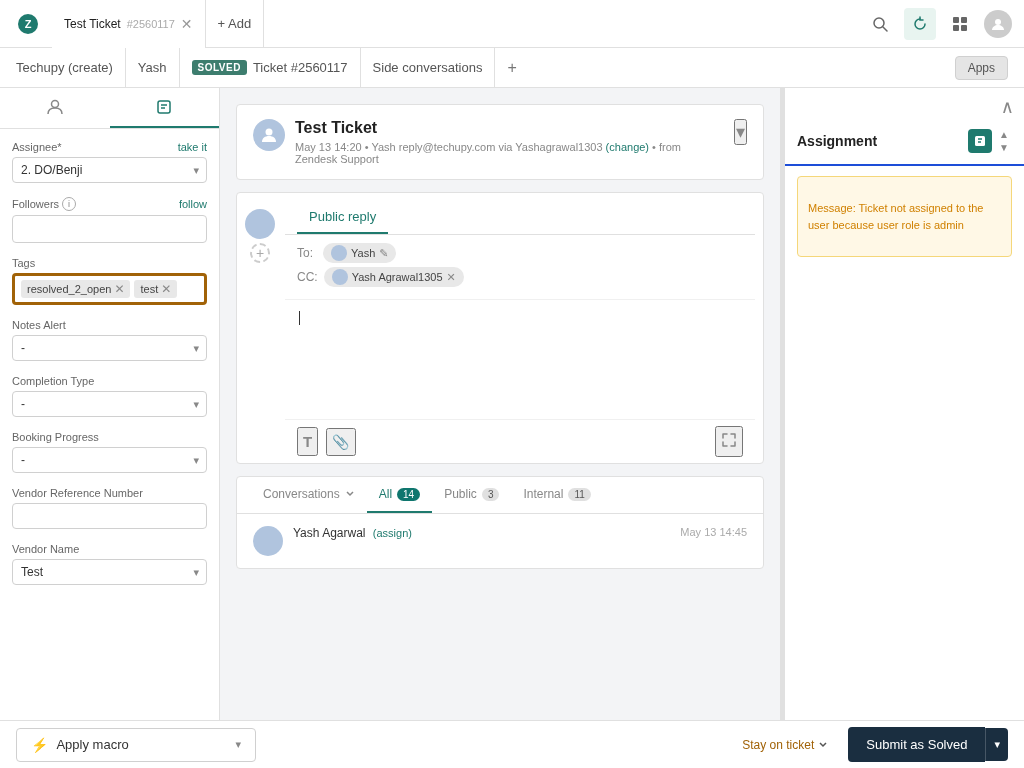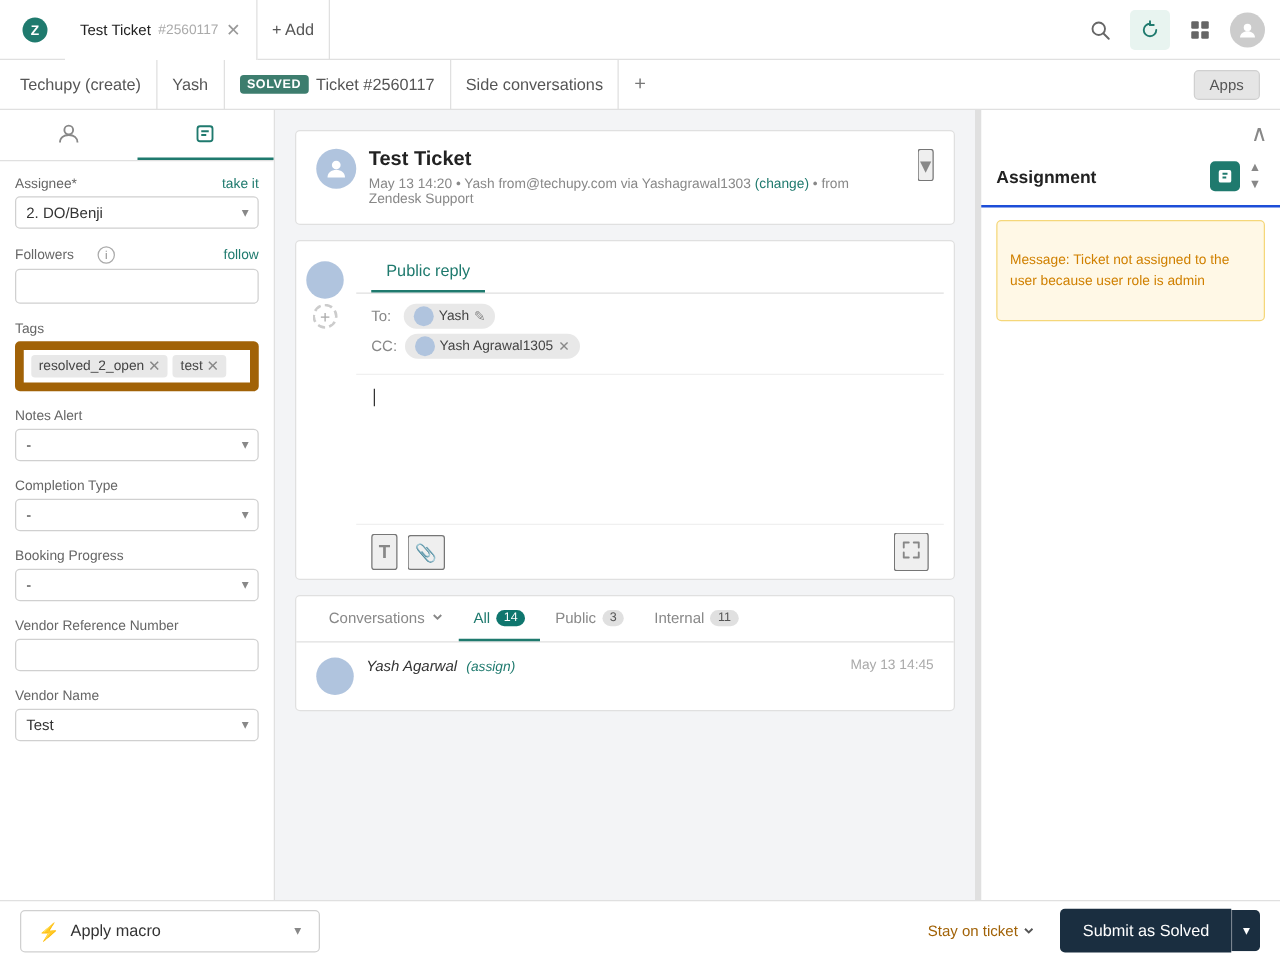--- a/index.html
+++ b/index.html
@@ -33,24 +33,24 @@
     .sidebar-tabs { display: flex; border-bottom: 1px solid #e0e0e0; }
     .sidebar-tab { flex: 1; display: flex; align-items: center; justify-content: center; height: 40px; cursor: pointer; color: #666; border-bottom: 2px solid transparent; }
     .sidebar-tab.active { border-bottom: 2px solid #1f7a6e; }
     .sidebar-content { padding: 12px; flex: 1; overflow-y: auto; }
     .field-row { margin-bottom: 14px; }
     .field-label { font-size: 11px; color: #666; margin-bottom: 4px; display: flex; justify-content: space-between; align-items: center; }
     .field-label-link { color: #1f7a6e; font-size: 11px; cursor: pointer; text-decoration: none; text-align: center; }
     .field-select-wrapper { position: relative; }
     .field-select-wrapper select { width: 100%; border: 1px solid #d0d0d0; border-radius: 4px; padding: 5px 8px; font-size: 12px; color: #333; background: #fff; appearance: none; cursor: pointer; }
     .field-select-wrapper::after { content: '▾'; position: absolute; right: 8px; top: 50%; transform: translateY(-50%); color: #888; pointer-events: none; font-size: 11px; }
-    .tags-row { display: flex; flex-wrap: wrap; gap: 4px; border: 7px solid #a16207; border-radius: 4px; padding: 4px 6px; min-height: 28px; }
+    .tags-row { display: flex; flex-wrap: wrap; gap: 4px; border: 3px solid #a16207; border-radius: 4px; padding: 4px 6px; min-height: 28px; }
     .tag { background: #e8e8e8; border-radius: 3px; padding: 2px 6px; font-size: 11px; color: #444; display: flex; align-items: center; gap: 3px; }
     .tag-remove { cursor: pointer; color: #888; font-size: 12px; }
-    .followers-info { font-size: 11px; color: #666; display: flex; align-items: center; gap: 19px; }
+    .followers-info { font-size: 11px; color: #666; display: flex; align-items: center; gap: 3px; }
 
     
     .center-panel { flex: 1; background: #f3f4f6; display: flex; flex-direction: column; overflow: hidden; position: relative; }
     .ticket-scroll { flex: 1; overflow-y: auto; padding: 16px; }
     .ticket-header-card { background: #fff; border-radius: 4px; padding: 14px 16px; margin-bottom: 12px; display: flex; align-items: flex-start; gap: 10px; border: 1px solid #e0e0e0; }
     .ticket-header-info h2 { font-size: 16px; font-weight: 600; color: #222; }
     .ticket-meta { font-size: 11px; color: #888; margin-top: 4px; }
     .ticket-meta a { color: #1f7a6e; text-decoration: none; cursor: pointer; }
     .ticket-avatar { width: 32px; height: 32px; border-radius: 50%; background: #b0c4de; display: flex; align-items: center; justify-content: center; color: #fff; font-size: 13px; flex-shrink: 0; }
     .collapse-btn { margin-left: auto; cursor: pointer; color: #888; font-size: 18px; }
@@ -75,21 +75,21 @@
     
     .conv-tabs { background: #fff; border-radius: 4px; border: 1px solid #e0e0e0; }
     .conv-tab-bar { display: flex; align-items: center; padding: 0 14px; border-bottom: 1px solid #e0e0e0; gap: 0; }
     .conv-tab { padding: 10px 12px; font-size: 12px; color: #888; cursor: pointer; border-bottom: 2px solid transparent; display: flex; align-items: center; gap: 5px; }
     .conv-tab.active { color: #1f7a6e; border-bottom: 2px solid #1f7a6e; }
     .conv-badge { background: #0f766e; color: #fff; font-size: 10px; border-radius: 10px; padding: 1px 6px; min-width: 18px; text-align: center; }
     .conv-badge-gray { background: #e0e0e0; color: #555; font-size: 10px; border-radius: 10px; padding: 1px 6px; }
     .conv-message { padding: 12px 16px; display: flex; align-items: flex-start; gap: 10px; }
     .conv-avatar { width: 30px; height: 30px; border-radius: 50%; background: #b0c4de; flex-shrink: 0; }
     .conv-info { font-size: 12px; }
-    .conv-name { font-weight: 500; color: #333; font-style: italic; }
+    .conv-name { font-weight: 500; color: #333; }
     .conv-name a { color: #1f7a6e; text-decoration: none; cursor: pointer; }
     .conv-time { color: #aaa; font-size: 11px; margin-left: auto; }
 
     
     .right-panel { width: 240px; background: #fff; border-left: 1px solid #e0e0e0; display: flex; flex-direction: column; flex-shrink: 0; }
     .right-panel-header { display: flex; align-items: center; padding: 10px 12px; border-bottom: 2px solid #1d4ed8; cursor: pointer; }
     .right-panel-title { font-size: 14px; font-weight: 600; color: #222; flex: 1; }
     .assignment-content { padding: 10px 12px; }
     .assignment-msg { font-size: 11px; color: #d08000; background: #fff8e6; border: 1px solid #f5d77a; border-radius: 4px; padding: 23px 10px; line-height: 1.5; }
     .right-panel-icon { width: 24px; height: 24px; background: #1f7a6e; border-radius: 4px; display: flex; align-items: center; justify-content: center; color: #fff; font-size: 12px; cursor: pointer; }
@@ -307,21 +307,21 @@
               <circle cx="9" cy="6" r="3.5" fill="#fff"></circle>
               <path d="M2 16c0-4 3-6 7-6s7 2 7 6" fill="#fff"></path>
             </svg>
         </div>
         <div class="ticket-header-info">
           <h2>Test Ticket</h2>
           <div class="ticket-meta">
             <span>May 13 14:20</span>
             •
             <span>Yash</span>
-            <span>from@techupy.com</span>
+            <span>reply@techupy.com</span>
             <span>via Yashagrawal1303</span>
             <a style="color:#1f7a6e; text-decoration:none;">(change)</a>
             •
             <span>from Zendesk Support</span>
           </div>
         </div>
         <button class="collapse-btn">▾</button>
       </div>
 
       <div class="reply-area">

